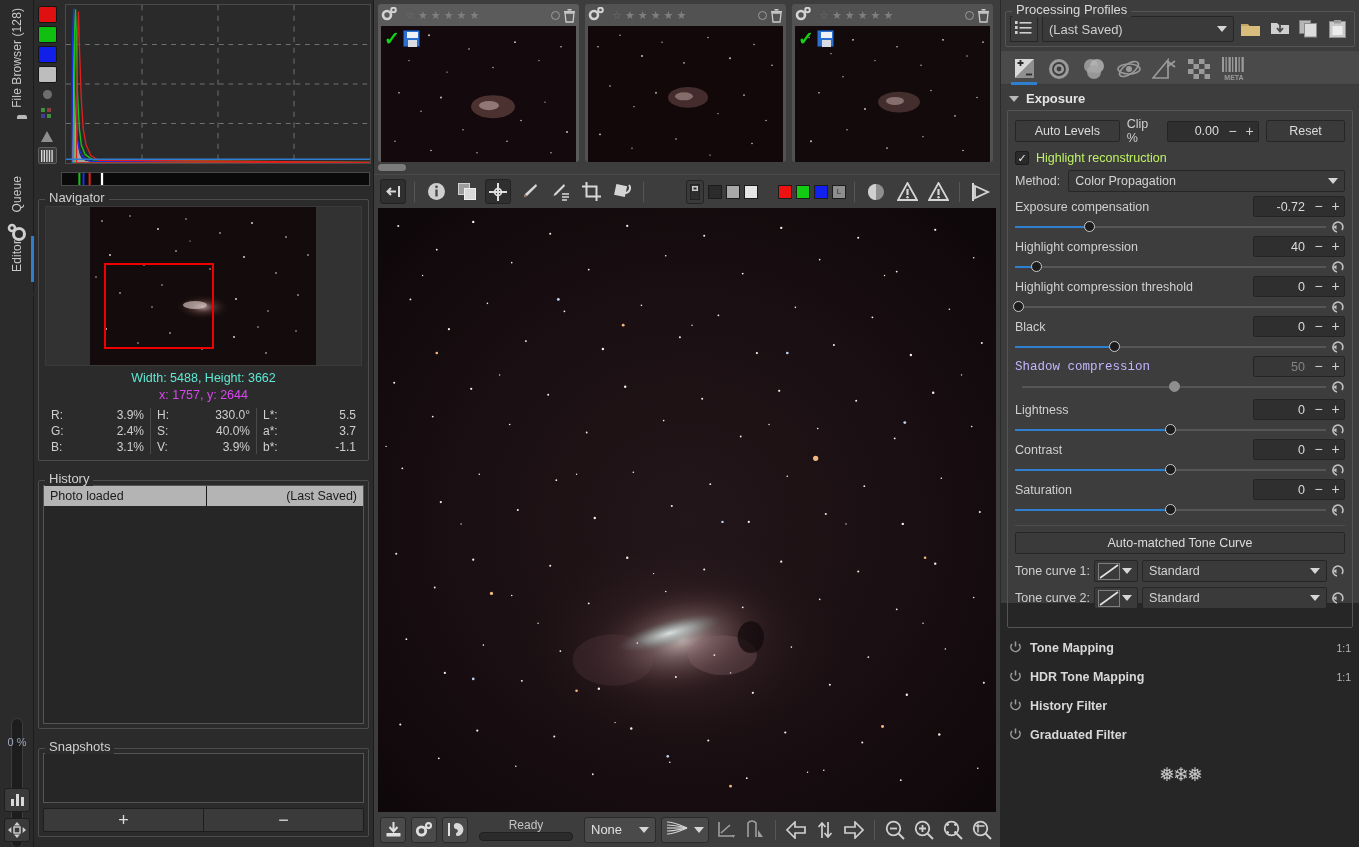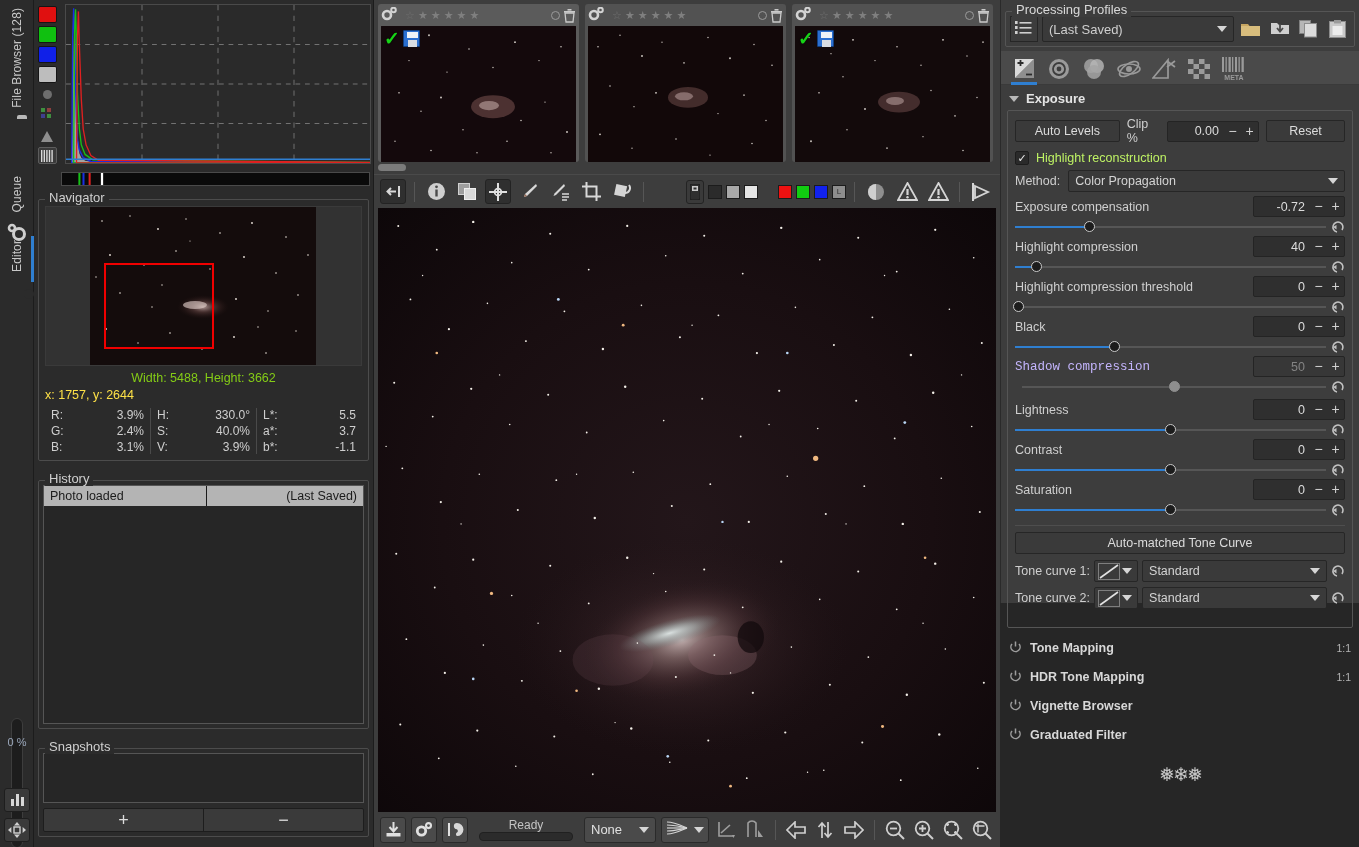--- a/index.html
+++ b/index.html
@@ -126,22 +126,22 @@
     position:relative; overflow:hidden;
   }
   .navthumb{
     position:absolute; left:44px; top:0; width:226px; height:158px;
     background:#120a0a; overflow:hidden;
   }
   .navrect{
     position:absolute; left:58px; top:56px; width:110px; height:86px;
     border:2px solid #f00000;
   }
-  .navmeta{ text-align:center; padding:5px 0 1px; font-size:12.5px; color:#84cc16; }
-  .navmeta2{ padding:2px 0 6px; font-size:12.5px; color:#fde047; }
+  .navmeta{ text-align:center; padding:5px 0 1px; font-size:12.5px; color:#5eead4; }
+  .navmeta2{ text-align:center; padding:2px 0 6px; font-size:12.5px; color:#d946ef; }
   .navvals{ display:flex; font-size:12px; color:#cfcfcf; }
   .navcol{ flex:1; display:flex; flex-direction:column; gap:2px; padding:0 6px;}
   .navcol + .navcol{ border-left:1px solid #4a4a4a; }
   .navrow{ display:flex; justify-content:space-between; }
   .navrow .k{ color:#cfcfcf; }
   .navrow .v{ color:#cfcfcf; }
 
   .histlist{
     height:239px; background:#262626; border:1px solid #555;
   }
@@ -1582,21 +1582,21 @@
         <span class="tname">HDR Tone Mapping</span>
         <span class="ratio">1:1</span>
       </div>
       <div class="toolitem">
         <span class="power">
           <svg width="13" height="13" viewBox="0 0 13 13">
               <path d="M3 3 A4.6 4.6 0 1 0 10 3" fill="none" stroke="#9d9d9d" stroke-width="1.5"></path>
               <path d="M6.5 0.5 V5.5" stroke="#9d9d9d" stroke-width="1.5"></path>
             </svg>
         </span>
-        <span class="tname">Vignette Browser</span>
+        <span class="tname">History Filter</span>
         <span class="ratio"></span>
       </div>
       <div class="toolitem">
         <span class="power">
           <svg width="13" height="13" viewBox="0 0 13 13">
               <path d="M3 3 A4.6 4.6 0 1 0 10 3" fill="none" stroke="#9d9d9d" stroke-width="1.5"></path>
               <path d="M6.5 0.5 V5.5" stroke="#9d9d9d" stroke-width="1.5"></path>
             </svg>
         </span>
         <span class="tname">Graduated Filter</span>

